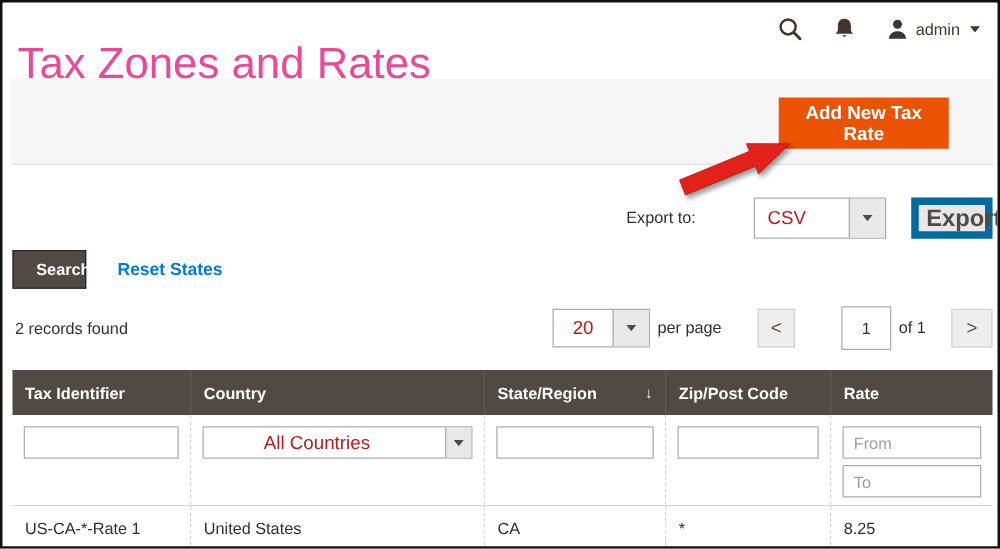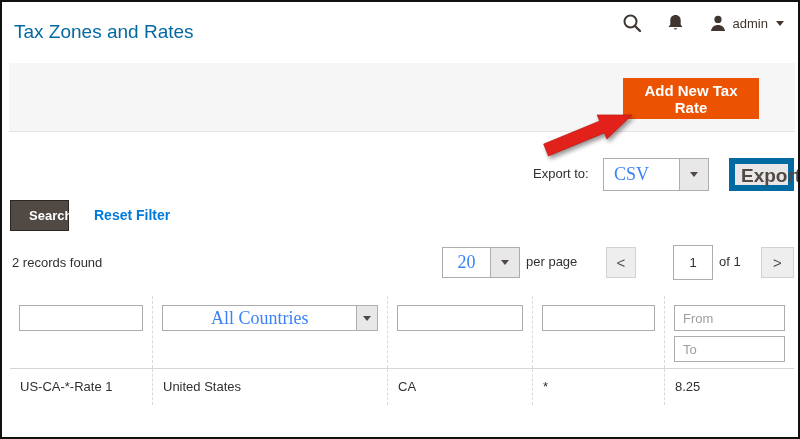--- a/index.html
+++ b/index.html
@@ -4,39 +4,39 @@
 <style>
   html,body{margin:0;padding:0;background:#fff;}
   *{box-sizing:border-box;}
   .screen{
     position:relative;width:800px;height:439px;overflow:hidden;
     border:2px solid #111;background:#fff;
     font-family:"Liberation Sans","DejaVu Sans",sans-serif;
     color:#303030;
   }
   
-  .page-title{position:absolute;left:12px;top:6px;font-size:19px;font-weight:400;color:#0369a1;}
+  .page-title{position:absolute;left:12px;top:6px;font-size:35px;font-weight:400;color:#ec4899;}
   .topbar-icons{position:absolute;right:14px;top:11px;display:flex;align-items:center;gap:24px;}
   .icon-btn{background:none;border:none;padding:0;cursor:pointer;display:flex;align-items:center;}
   .user-menu{display:flex;align-items:center;gap:6px;cursor:pointer;}
   .user-name{font-size:13px;color:#41362f;}
   .caret{width:0;height:0;border-left:4px solid transparent;border-right:4px solid transparent;border-top:5px solid #41362f;margin-left:2px;}
   
   .band{position:absolute;left:7px;top:61px;width:786px;height:69px;background:#f7f6f6;border-bottom:1px solid #e3e3e3;}
   .add-btn{
     position:absolute;left:621px;top:76px;width:136px;height:41px;
     background:#eb5202;color:#fff;border:none;cursor:pointer;
     font-family:inherit;font-size:15px;font-weight:700;
   }
   .pointer-arrow{position:absolute;left:538px;top:101px;width:100px;height:55px;
     filter:drop-shadow(2px 3px 2px rgba(0,0,0,0.40));}
   
-  .export-label{position:absolute;left:531px;top:164px;font-size:13px;}
+  .export-label{position:absolute;left:499px;top:164px;font-size:13px;}
   .selbox{position:absolute;display:flex;background:#fff;border:1px solid #adadad;cursor:pointer;}
-  .selbox .val{flex:1;display:flex;align-items:center;padding-left:10px;font-size:18px;color:#3b82f6;font-family:Liberation Serif, serif;}
+  .selbox .val{flex:1;display:flex;align-items:center;padding-left:10px;font-size:15px;color:#b91c1c;}
   .selbox .arrow{background:#e9e8e8;border-left:1px solid #adadad;display:flex;align-items:center;justify-content:center;}
   .tri{width:0;height:0;border-left:4px solid transparent;border-right:4px solid transparent;border-top:5px solid #514943;}
   .export-select{left:601px;top:156px;width:106px;height:33px;}
   .export-select .arrow{width:29px;}
   .export-btn{
     position:absolute;left:727px;top:156px;width:65px;height:33px;
     background:#e8e6e6;border:6px solid #0369a1;color:#514943;cursor:pointer;
     font-family:inherit;font-size:19px;font-weight:700;
   }
   
@@ -133,37 +133,55 @@
   <span class="export-label">Export to:</span>
   <div class="selbox export-select">
     <div class="val">CSV</div>
     <div class="arrow">
         <span class="tri"></span>
       </div>
   </div>
   <button class="export-btn">Export</button>
 
   <button class="search-btn">Search</button>
-  <a class="reset-link">Reset Filter</a>
+  <a class="reset-link">Reset States</a>
 
   <span class="records">2 records found</span>
   <div class="selbox pagesize-select">
     <div class="val">20</div>
     <div class="arrow">
         <span class="tri"></span>
       </div>
   </div>
   <span class="perpage">per page</span>
   <button class="pager-btn prev-btn">&lt;</button>
   <input class="page-input" value="1" style="">
   <span class="oftotal">of 1</span>
   <button class="pager-btn next-btn">&gt;</button>
 
   <div class="grid">
 
+    <div class="grow head-row">
+      <div class="head-cell c1">
+        <span>Tax Identifier</span>
+      </div>
+      <div class="head-cell c2">
+        <span>Country</span>
+      </div>
+      <div class="head-cell c3">
+        <span>State/Region</span>
+        <span class="sort-glyph">↓</span>
+      </div>
+      <div class="head-cell c4">
+        <span>Zip/Post Code</span>
+      </div>
+      <div class="head-cell c5">
+        <span>Rate</span>
+      </div>
+    </div>
 
     <div class="grow filter-row">
       <div class="filter-cell c1">
         <input style="">
       </div>
       <div class="filter-cell c2">
         <div class="selbox country-select">
           <div class="val">All Countries</div>
           <div class="arrow">
               <span class="tri"></span>

